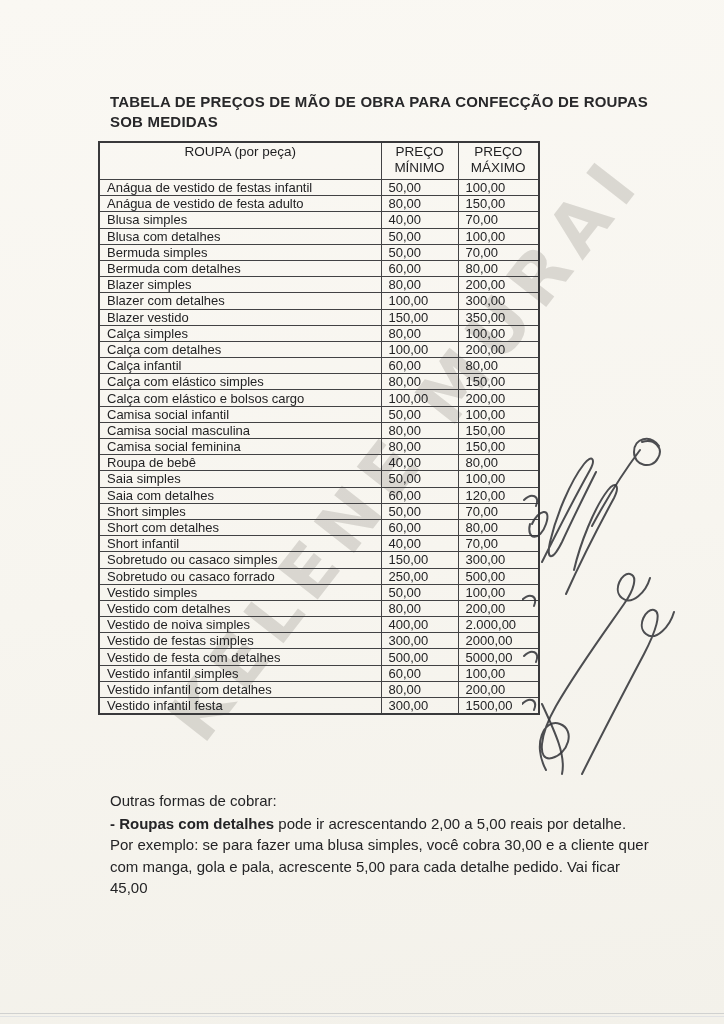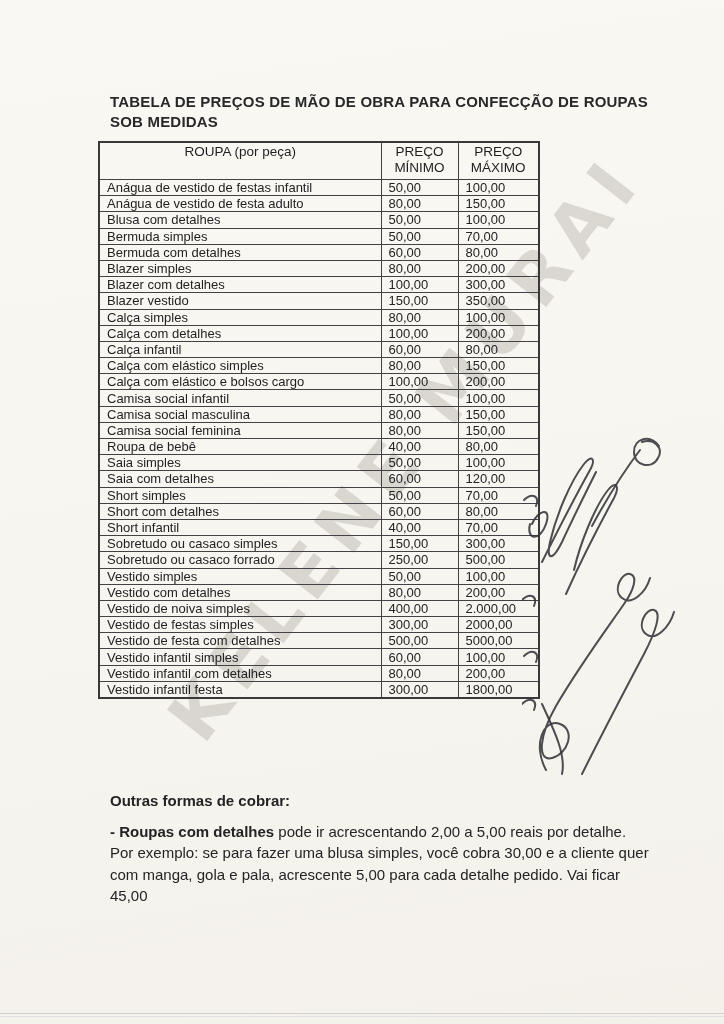--- a/index.html
+++ b/index.html
@@ -41,21 +41,21 @@
   .watermark{
     position:absolute;left:152px;top:706px;
     transform:rotate(-52deg);transform-origin:0 0;
     font-family:"DejaVu Sans",sans-serif;font-weight:bold;
     font-size:70px;letter-spacing:11px;white-space:nowrap;
     color:#8e8a82;opacity:.28;pointer-events:none;
   }
   .signature{position:absolute;left:522px;top:404px;width:168px;height:372px}
   .signature path{fill:none;stroke:#34353a;stroke-width:2;stroke-linecap:round;opacity:.88}
   .footer{position:absolute;left:110px;top:790px;width:541px;font-size:15px;line-height:21.5px;color:#242426}
-  .footer .head{font-weight:bold;margin:0 0 9px 0}
+  .footer .head{font-weight:normal;margin:0 0 1px 0}
   .footer b{font-weight:bold}
   .scanline{position:absolute;left:0;top:1013px;width:724px;height:1px;background:#c9cbcb;opacity:.85}
   .scanline2{position:absolute;left:0;top:1016px;width:724px;height:1px;background:#dcdfe2;opacity:.8}
 </style>
 </head>
 <body>
 
 <div class="page">
 
   <div class="watermark">KELENE MURAI</div>
@@ -86,20 +86,25 @@
           <td>Anágua de vestido de festas infantil</td>
           <td>50,00</td>
           <td>100,00</td>
         </tr>
         <tr>
           <td>Anágua de vestido de festa adulto</td>
           <td>80,00</td>
           <td>150,00</td>
         </tr>
         <tr>
+          <td>Blusa simples</td>
+          <td>40,00</td>
+          <td>70,00</td>
+        </tr>
+        <tr>
           <td>Blusa com detalhes</td>
           <td>50,00</td>
           <td>100,00</td>
         </tr>
         <tr>
           <td>Bermuda simples</td>
           <td>50,00</td>
           <td>70,00</td>
         </tr>
         <tr>
@@ -233,21 +238,21 @@
           <td>100,00</td>
         </tr>
         <tr>
           <td>Vestido infantil com detalhes</td>
           <td>80,00</td>
           <td>200,00</td>
         </tr>
         <tr>
           <td>Vestido infantil festa</td>
           <td>300,00</td>
-          <td>1800,00</td>
+          <td>1500,00</td>
         </tr>
       </tbody>
   </table>
 
   <svg class="signature" viewBox="0 0 168 372" xmlns="http://www.w3.org/2000/svg">
     <path d="M137,42 C128,30 112,34 112,48 C112,62 130,66 136,54 C142,44 132,34 120,38 M118,46 C100,70 84,96 70,122"></path>
     <path d="M20,158 C40,118 58,84 68,66 C74,55 70,50 62,60 C48,78 34,112 28,138 C24,156 30,158 40,138 C52,112 66,84 74,68"></path>
     <path d="M10,120 C16,106 30,102 24,120 C18,138 4,136 8,120"></path>
     <path d="M44,190 C62,150 80,116 92,94 C98,82 94,76 86,86 C72,104 58,140 52,166"></path>
     <path d="M24,366 C10,340 22,314 38,320 C54,326 46,350 30,354 C14,358 18,330 34,302 C56,264 84,226 102,200 C112,186 116,172 108,170 C100,168 90,186 100,194 C110,202 124,188 128,174"></path>

